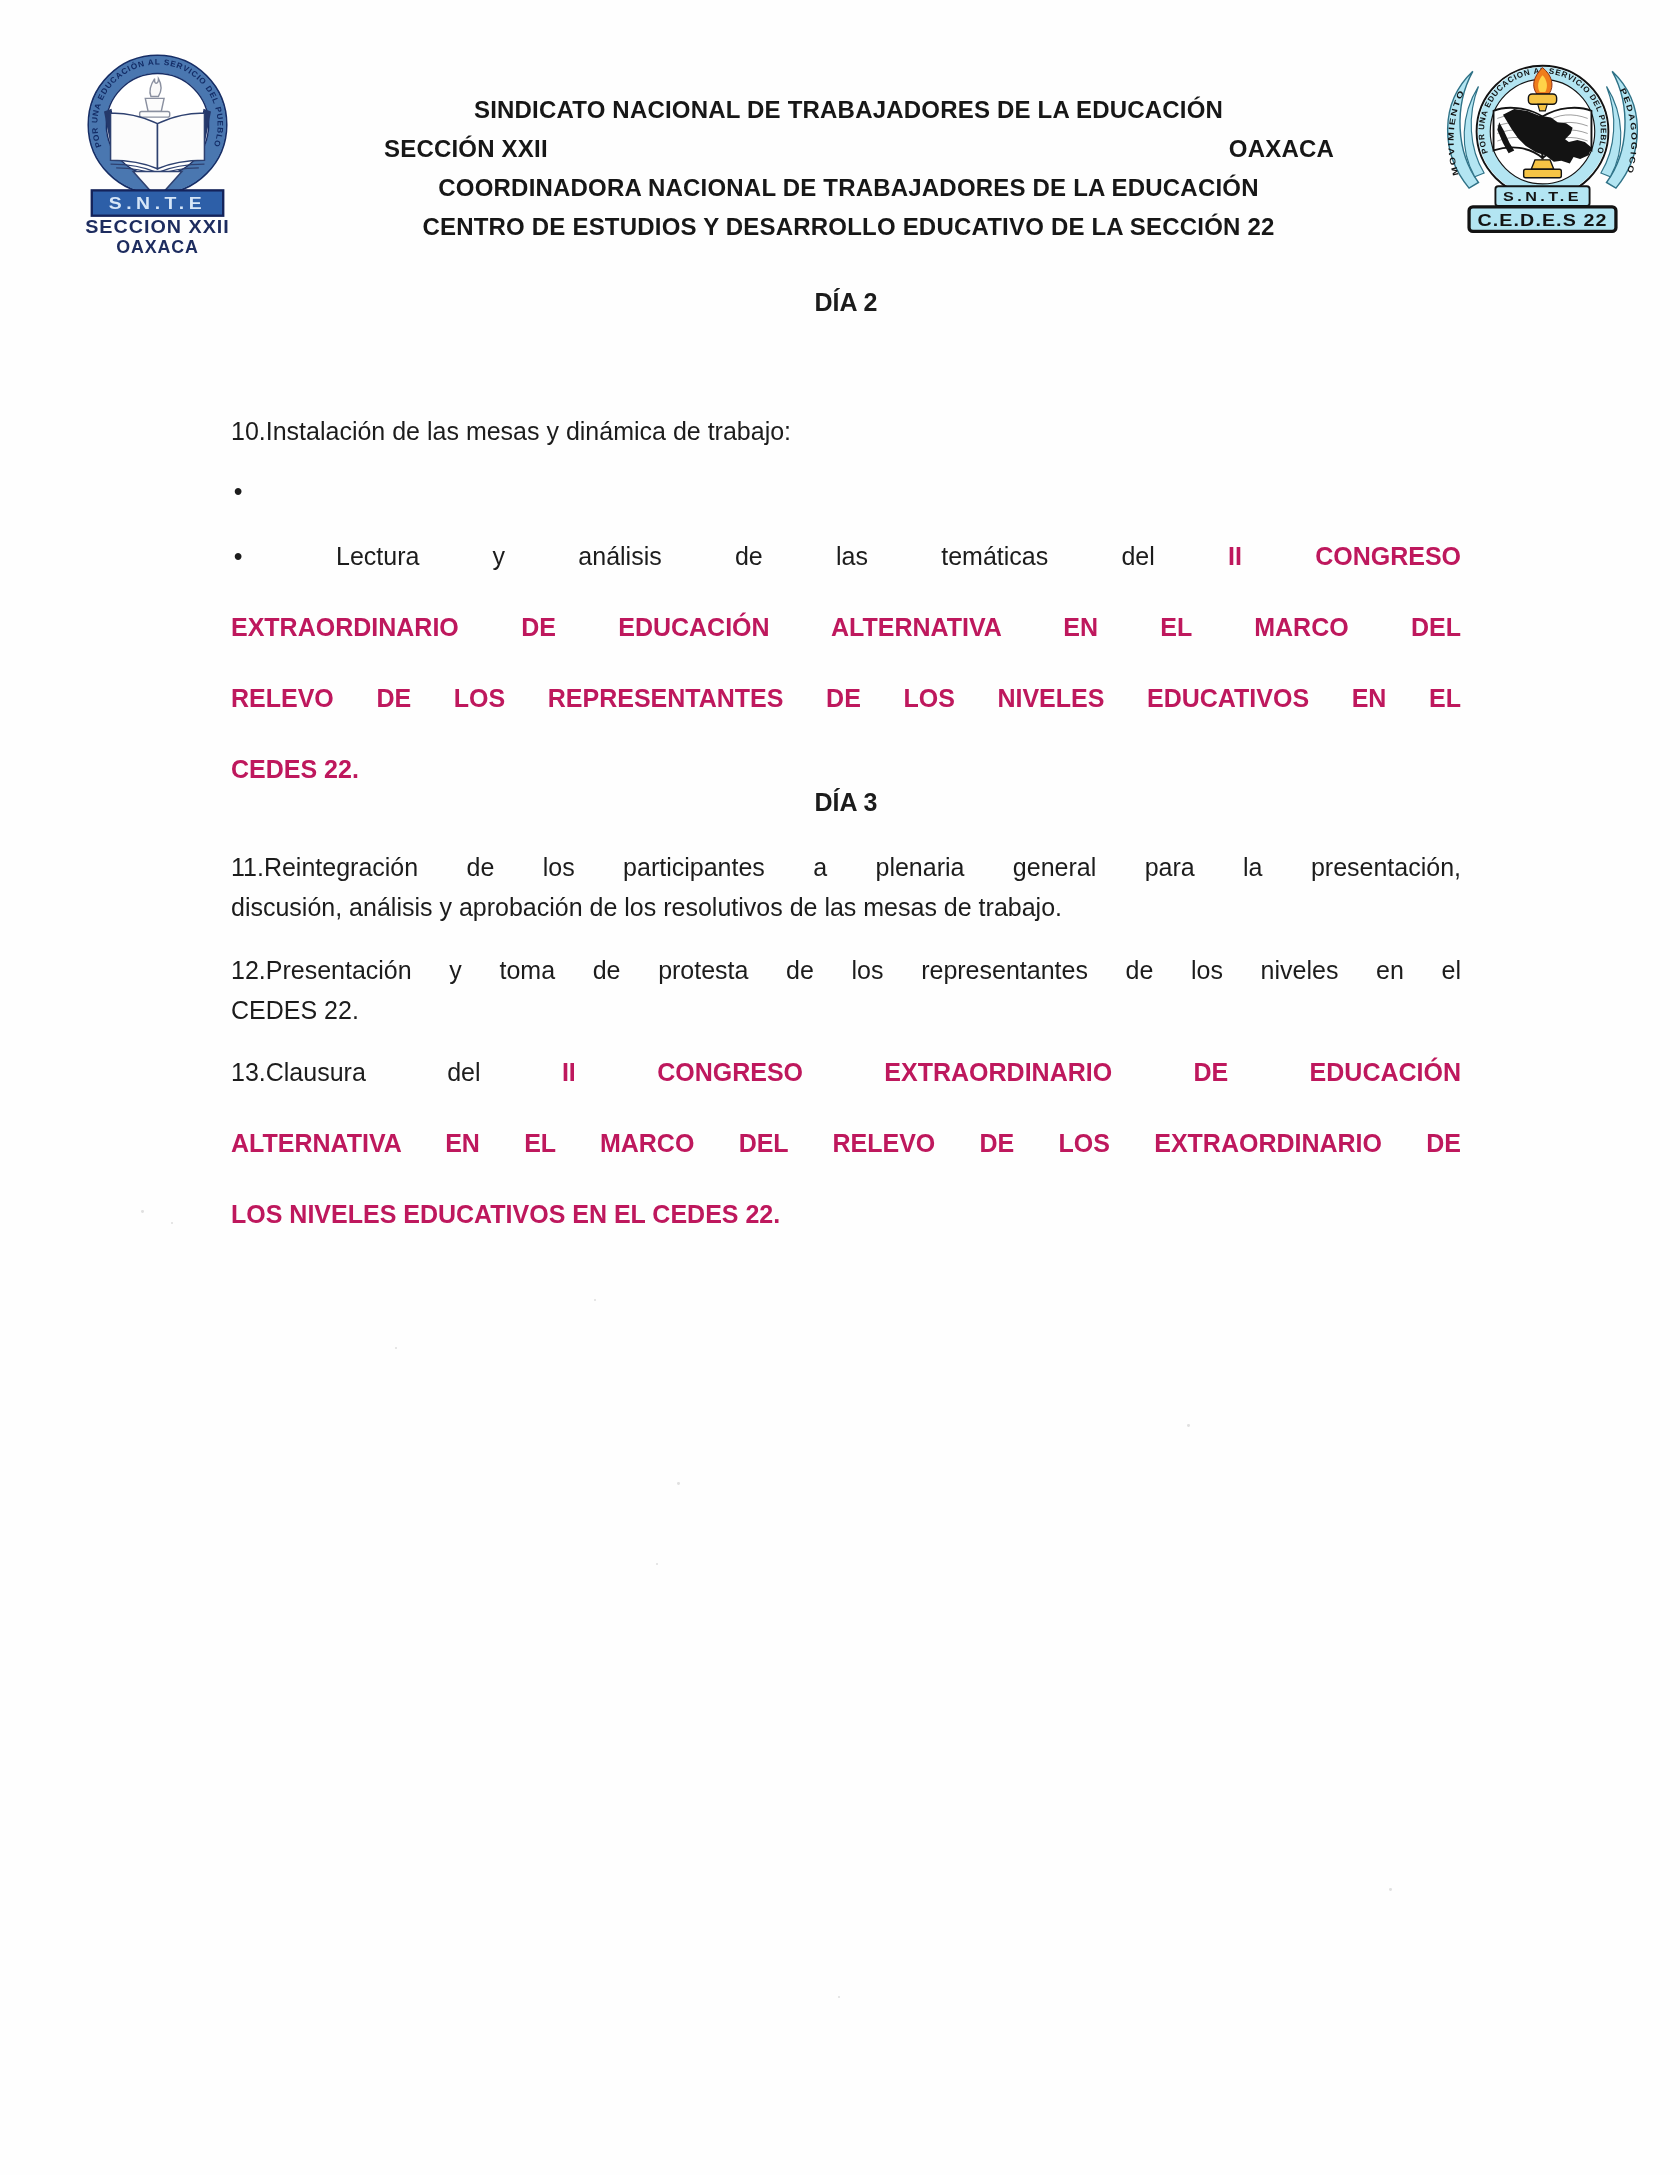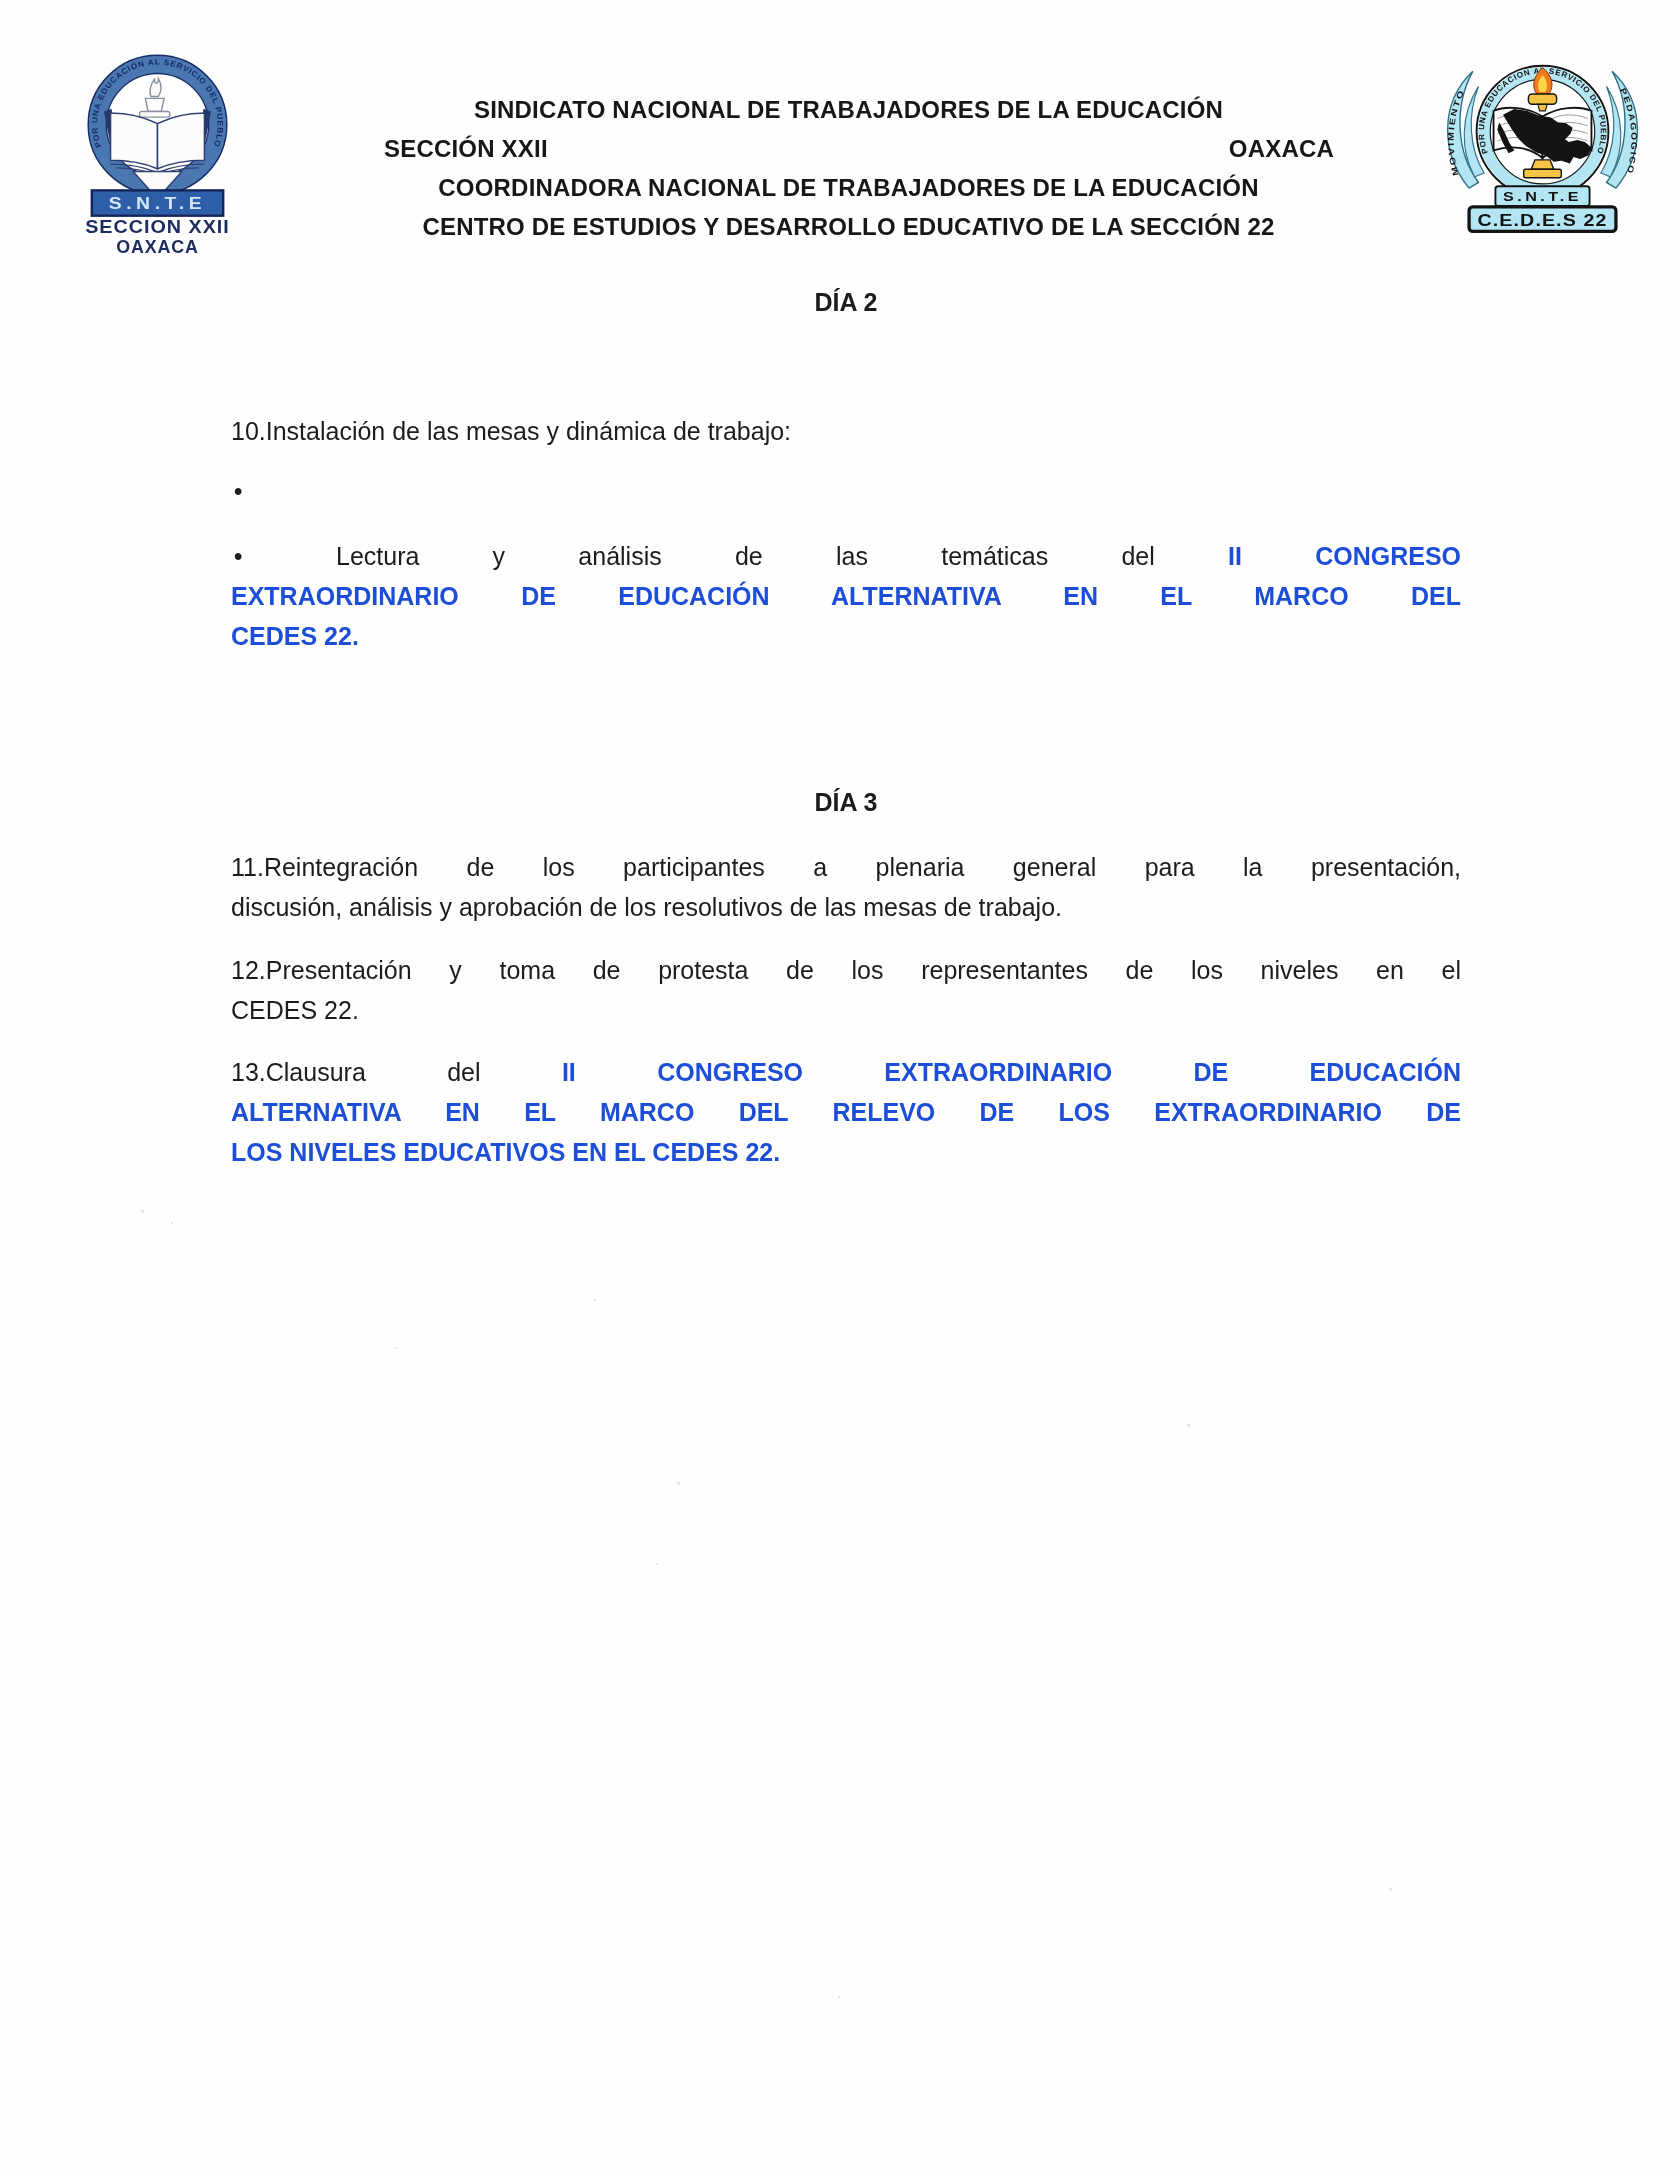--- a/index.html
+++ b/index.html
@@ -6,21 +6,21 @@
   .page{position:relative;width:1681px;height:2175px;background:#fefefe;overflow:hidden;
         font-family:"Liberation Sans","DejaVu Sans",sans-serif;color:#1b1b1b;}
   
   .hdr{position:absolute;left:318px;top:90px;width:1061px;font-size:24px;font-weight:bold;
        line-height:39px;text-align:center;letter-spacing:0.2px;color:#171717;}
   .hdr-split{display:flex;justify-content:space-between;padding:0 45px 0 66px;align-items:center;}
   
   .bl{position:absolute;left:231px;width:1230px;font-size:25px;line-height:40px;color:#1c1c1c;}
   .center{text-align:center;font-weight:bold;}
   .jline{text-align:justify;text-align-last:justify;}
-  .bld{font-weight:bold;color:#1d4ed8;}
+  .bld{font-weight:bold;color:#be185d;margin-top:31px;}
   .bullet{position:absolute;left:2.8px;top:0;}
   .logo{position:absolute;}
   .speck{position:absolute;background:#c6c6c6;border-radius:50%;opacity:.55;}
 </style>
 </head>
 <body>
 
 <div class="page">
 
   <div class="logo" style="left:73px;top:49px;width:169px;height:217px;">
@@ -119,20 +119,21 @@
   <div class="bl" style="top:411px;">10.Instalación de las mesas y dinámica de trabajo:</div>
 
   <div class="bl" style="top:471px;">
     <span class="bullet">•</span>
   </div>
 
   <div class="bl" style="top:536px;">
     <span class="bullet">•</span>
     <div class="jline" style="margin-left:105px;"><span>Lectura y análisis de las temáticas del</span> <span class="bld">II CONGRESO</span></div>
     <div class="jline bld">EXTRAORDINARIO DE EDUCACIÓN ALTERNATIVA EN EL MARCO DEL</div>
+    <div class="jline bld">RELEVO DE LOS REPRESENTANTES DE LOS NIVELES EDUCATIVOS EN EL</div>
     <div class="bld">CEDES 22.</div>
   </div>
 
   <div class="bl center" style="top:782px;">DÍA 3</div>
 
   <div class="bl" style="top:847px;">
     <div class="jline">11.Reintegración de los participantes a plenaria general para la presentación,</div>
     <div>discusión, análisis y aprobación de los resolutivos de las mesas de trabajo.</div>
   </div>
 

